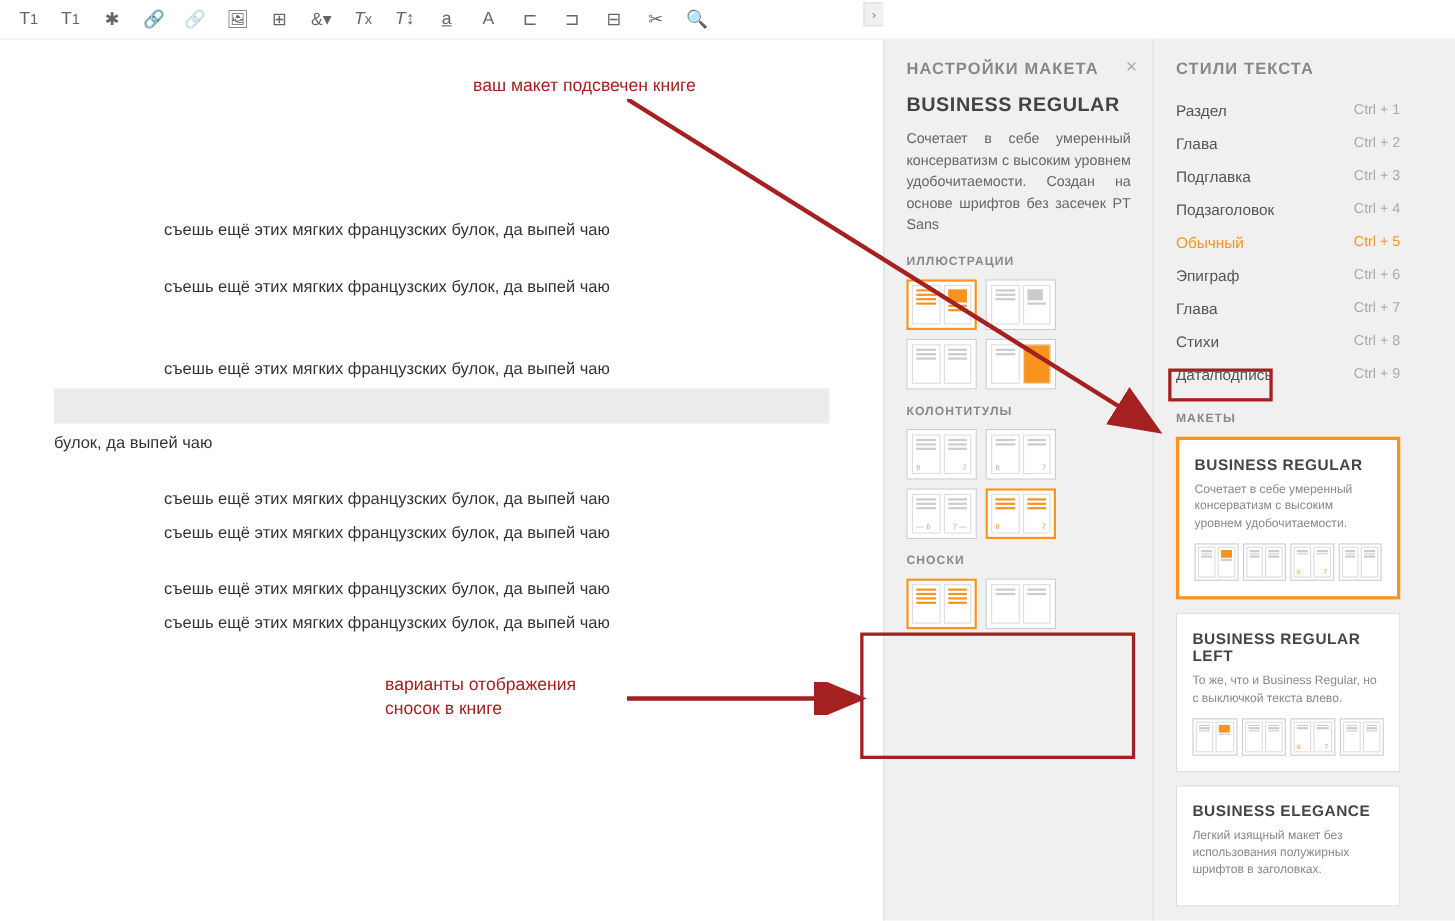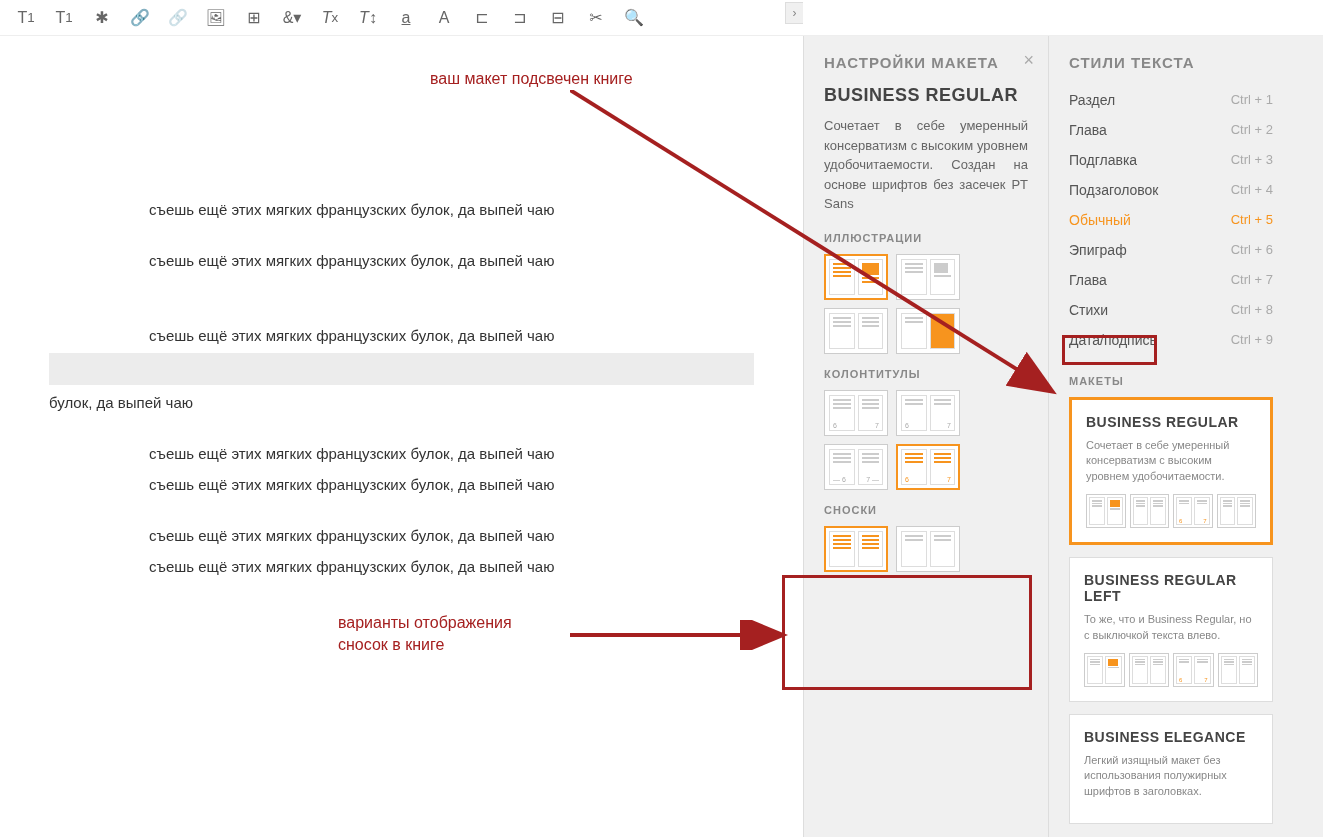--- a/index.html
+++ b/index.html
@@ -424,21 +424,21 @@
 <div class="annotation" style="left:430px;top:70px"><span>ваш макет подсвечен книге</span></div>
 <svg class="annotation" style="left:570px;top:90px" width="500" height="370">
   <defs>
       <marker id="ah1" markerWidth="12" markerHeight="10" refX="10" refY="5" orient="auto">
         <polygon points="0 0, 12 5, 0 10" fill="#a52020"></polygon>
       </marker>
     </defs>
   <line x1="0" y1="0" x2="480" y2="300" stroke="#a52020" stroke-width="4" marker-end="url(#ah1)"></line>
 </svg>
 
-<div class="annotation" style="left:338px;top:612px;line-height:1.4">
+<div class="annotation" style="left:350px;top:612px;line-height:1.4">
     <div>варианты отображения</div>
     <div>сносок в книге</div>
   </div>
 <svg class="annotation" style="left:570px;top:620px" width="230" height="30">
   <defs>
       <marker id="ah2" markerWidth="12" markerHeight="10" refX="10" refY="5" orient="auto">
         <polygon points="0 0, 12 5, 0 10" fill="#a52020"></polygon>
       </marker>
     </defs>
   <line x1="0" y1="15" x2="210" y2="15" stroke="#a52020" stroke-width="4" marker-end="url(#ah2)"></line>

